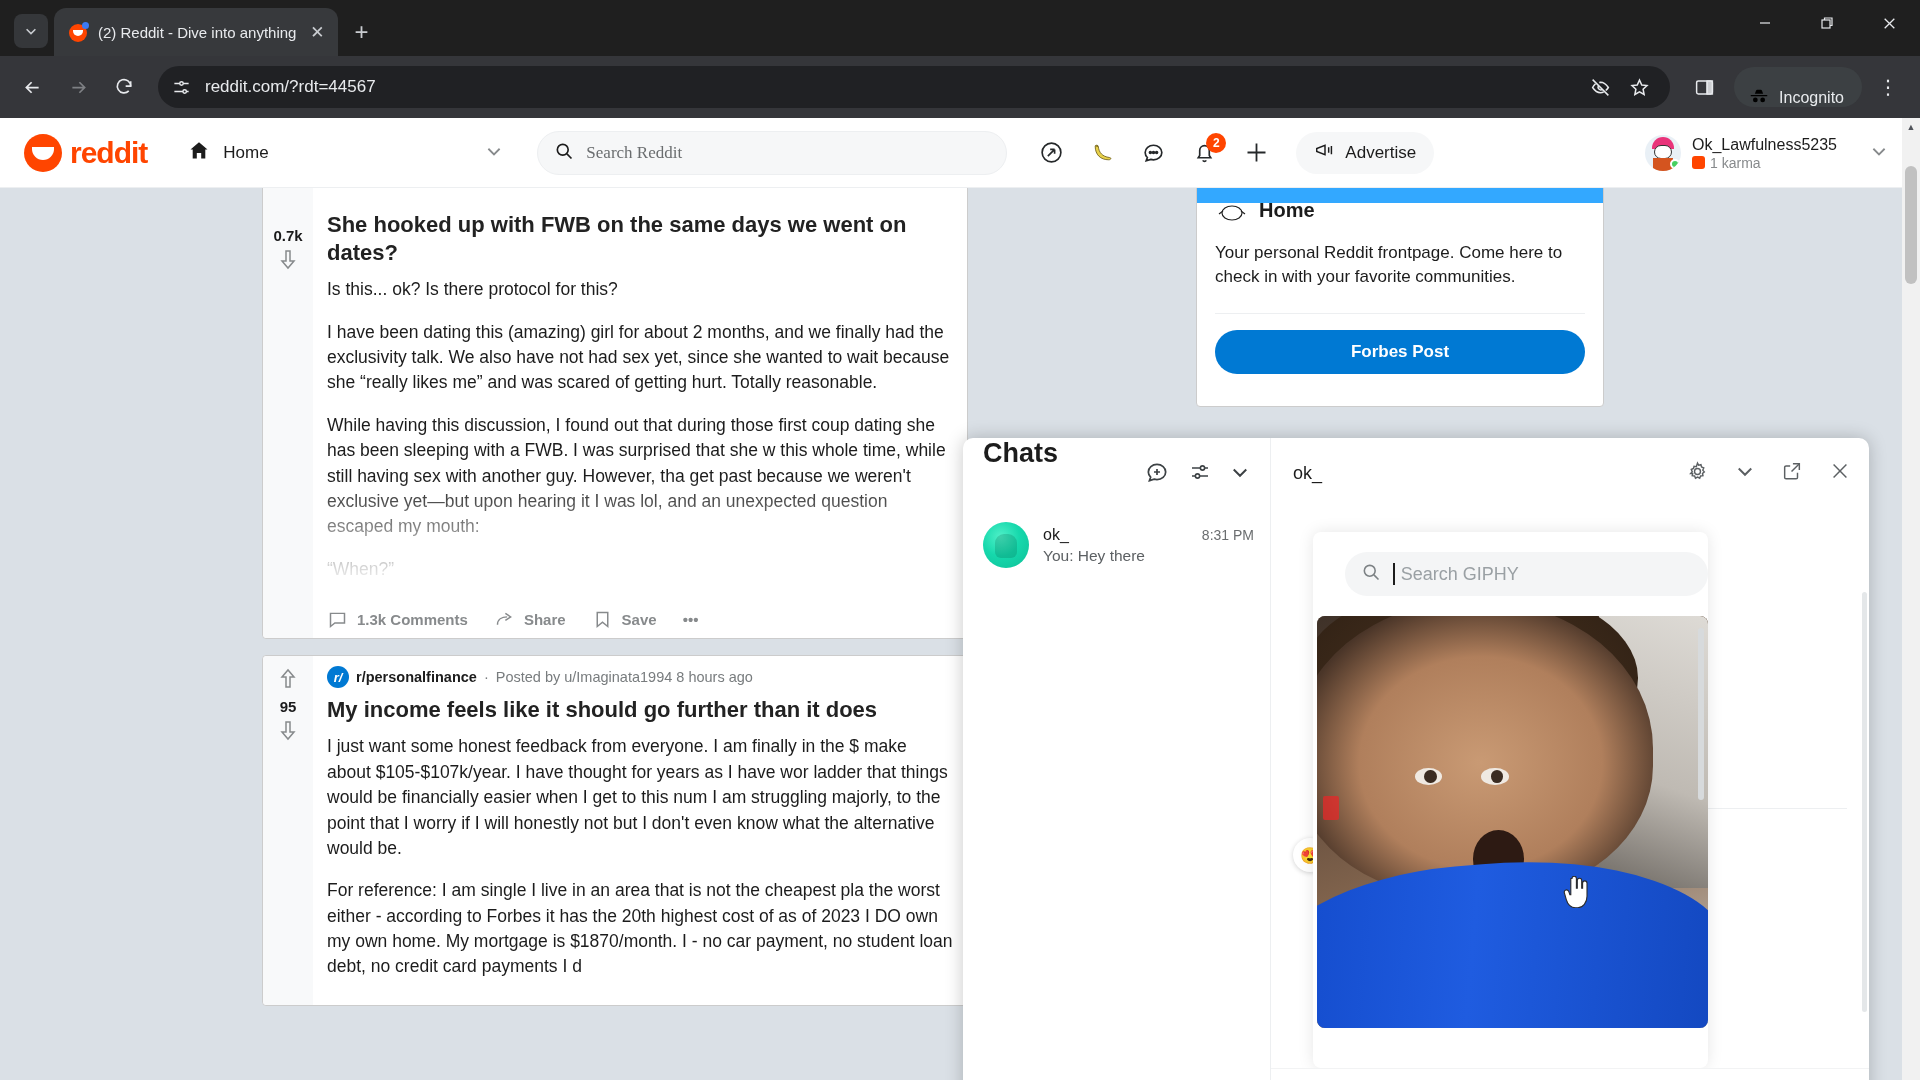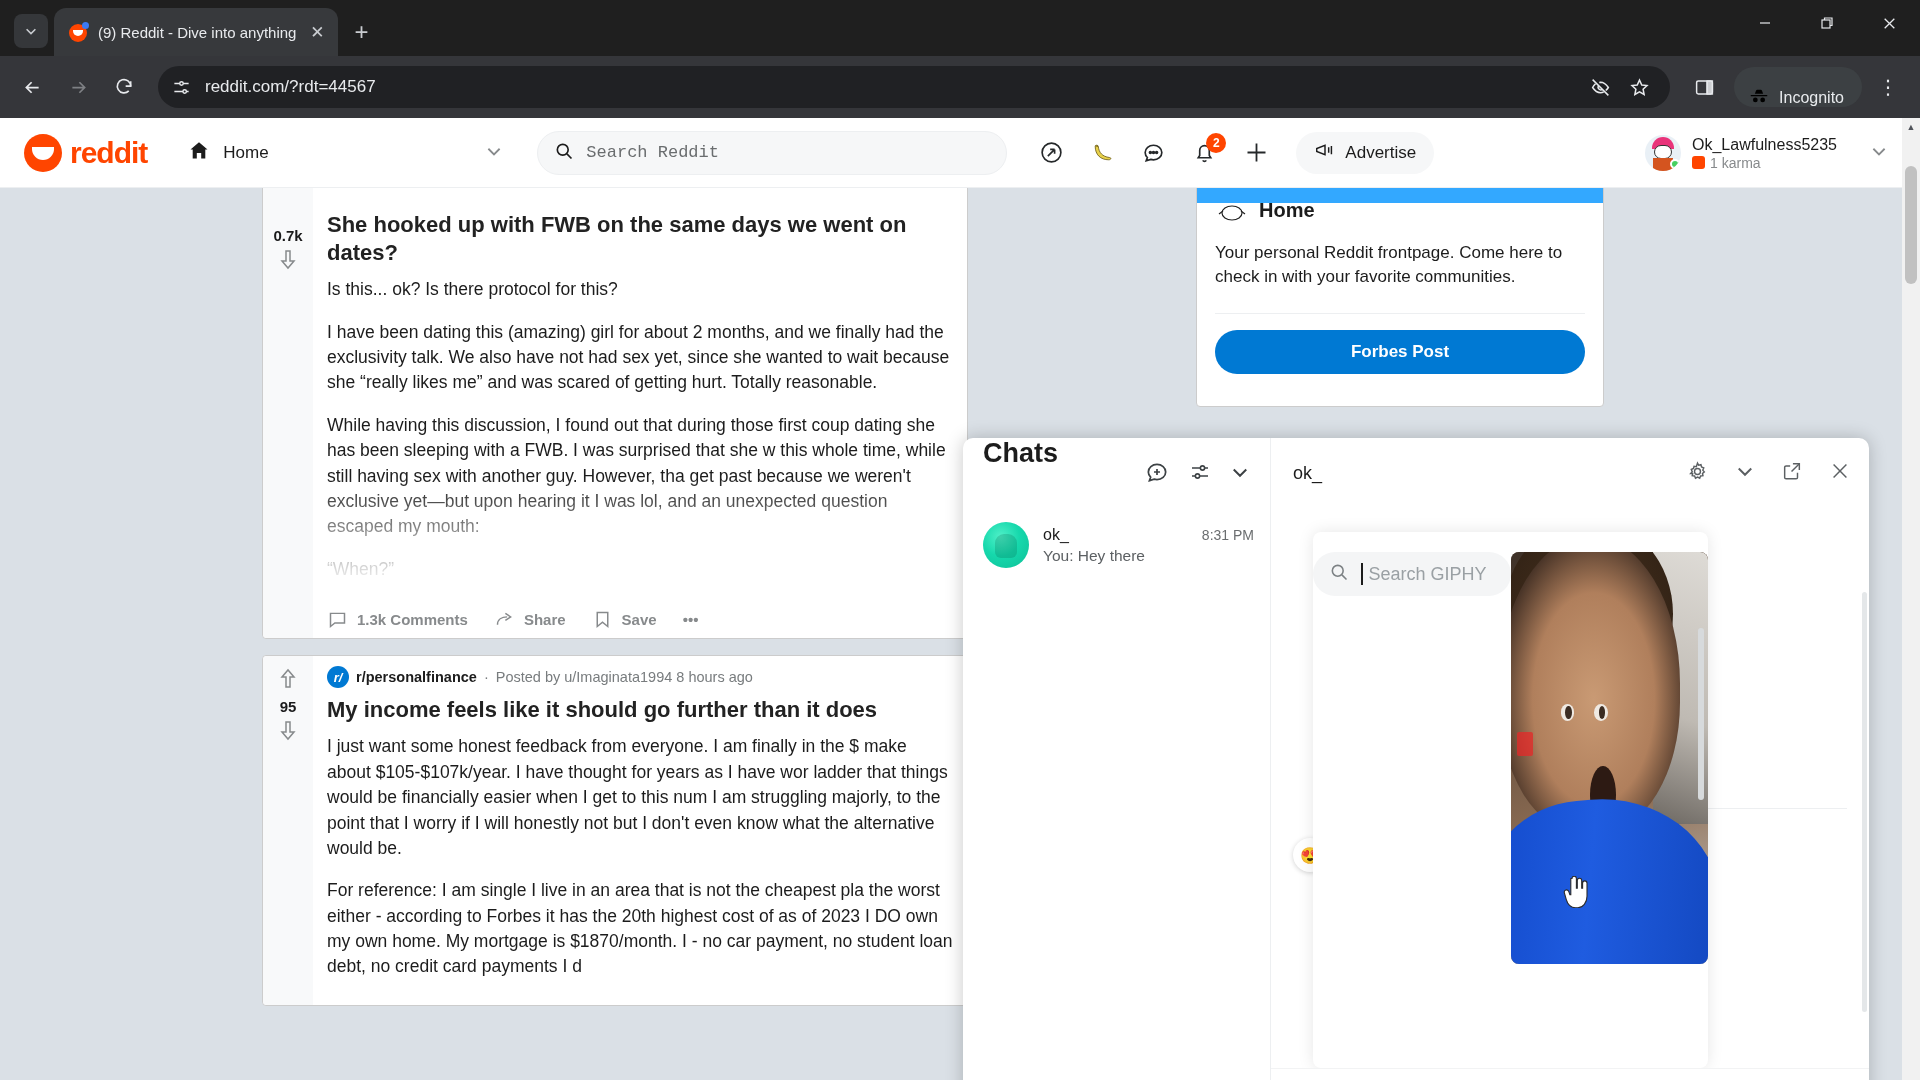--- a/index.html
+++ b/index.html
@@ -103,21 +103,21 @@
   .homepicker .lbl { font-size: 17px; color: #1c1c1c; }
   .homepicker .chev { margin-left: auto; color: #878a8c; }
 
   .searchbar {
     width: 470px; height: 44px; background: #f6f7f8; border: 1px solid #edeff1;
     border-radius: 22px; display: flex; align-items: center; gap: 12px; padding: 0 16px;
     margin-left: 22px;
   }
   .searchbar input {
     border: 0; background: transparent; outline: none; font-size: 17px;
-    color: #1c1c1c; width: 100%; font-family: Liberation Mono, monospace;
+    color: #1c1c1c; width: 100%; font-family: Liberation Serif, serif;
   }
   .searchbar input::placeholder { color: #6a6d6f; }
 
   .hdr-icons { display: flex; align-items: center; gap: 26px; margin-left: 32px; }
   .hicon { color: #25282a; display: flex; align-items: center; position: relative; }
   .badge {
     position: absolute; top: -7px; right: -9px; min-width: 20px; height: 20px;
     background: #ff4500; color: #fff; border-radius: 10px; font-size: 12px;
     font-weight: bold; display: flex; align-items: center; justify-content: center; padding: 0 5px;
   }
@@ -214,21 +214,21 @@
     background: radial-gradient(circle at 38% 32%, #4ff0c8 0%, #16d8ac 45%, #0cbf97 100%);
   }
   .msg-avatar:after { content: ""; position: absolute; left: 16px; top: 16px; width: 30px; height: 32px; border-radius: 12px 12px 8px 8px; background: rgba(0,90,70,.22); }
   .msg-hey { position: absolute; left: 100px; bottom: 36px; font-size: 17px; color: #55595c; }
   .msg-react { position: absolute; left: 22px; top: 330px; width: 34px; height: 34px; border-radius: 17px; background: #fff; box-shadow: 0 1px 5px rgba(0,0,0,.18); display: flex; align-items: center; justify-content: center; font-size: 16px; }
   .cm-divider { position: absolute; left: 330px; right: 22px; top: 300px; height: 1px; background: #edeff1; }
 
   
   .giphy {
     position: absolute; left: 42px; top: 24px; width: 395px; bottom: 0;
-    background: #fff; display: flex; align-items: flex-start;
+    background: #fff; display: flex; flex-direction: column; align-items: flex-end;
     box-shadow: 0 0 16px rgba(0,0,0,.10); border-radius: 8px;
   }
   .giphy-search {
     width: 363px; height: 44px; margin-top: 20px; background: #f4f5f6;
     border-radius: 22px; display: flex; align-items: center; gap: 12px; padding: 0 16px;
   }
   .giphy-search input {
     border: 0; background: transparent; outline: none; font-size: 18px;
     color: #1c1c1c; width: 100%; font-family: "Liberation Sans", sans-serif;
   }
@@ -277,21 +277,21 @@
     <div class="tabsearch">
       <svg width="14" height="14" viewBox="0 0 16 16" fill="none" stroke="currentColor" stroke-width="1.8">
           <path d="M3 6l5 5 5-5"></path>
         </svg>
     </div>
     <div class="tab">
       <div class="tab-fav">
           <div class="r"></div>
           <div class="b"></div>
         </div>
-      <div class="tab-title">(9) Reddit - Dive into anything</div>
+      <div class="tab-title">(2) Reddit - Dive into anything</div>
       <div class="tab-close">✕</div>
     </div>
     <div class="newtab">+</div>
     <div class="winbtns">
       <div class="winbtn">
         <svg width="14" height="14" viewBox="0 0 14 14" stroke="currentColor" stroke-width="1.2">
             <path d="M2 7h10"></path>
           </svg>
       </div>
       <div class="winbtn">

